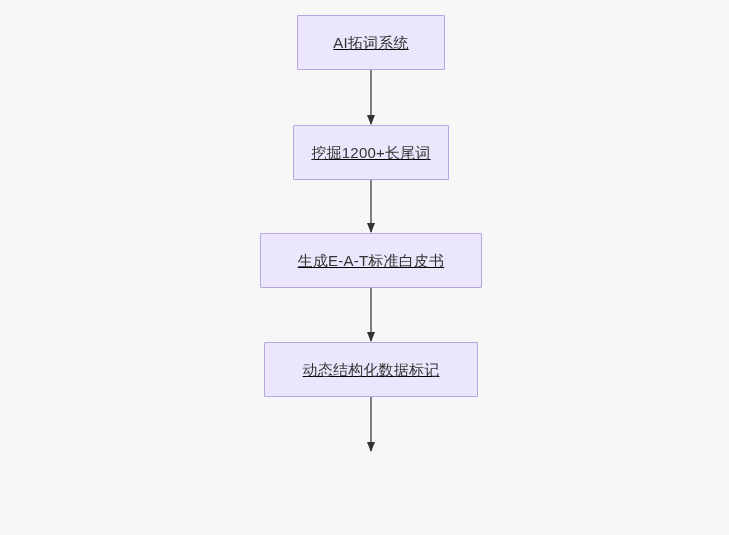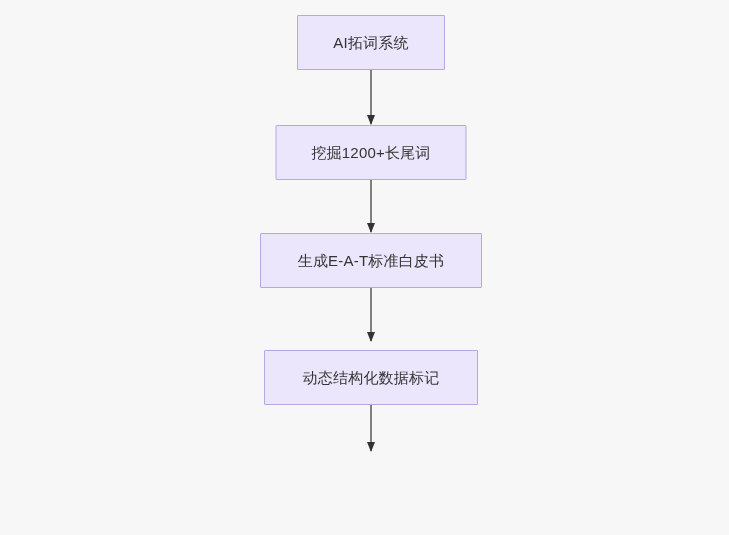--- a/index.html
+++ b/index.html
@@ -29,33 +29,34 @@
   .node {
     position: absolute;
     box-sizing: border-box;
     background: #ebe6fb;
     border: 1px solid #b8a6e2;
     border-radius: 1px;
     display: flex;
     align-items: center;
     justify-content: center;
     transform: translateX(-50%);
+    text-decoration: underline;
   }
   .node-label {
     color: #333333;
     font-size: 15px;
     line-height: 1.2;
     white-space: nowrap;
     letter-spacing: 0.2px;
   }
   
   #node-0 { left: 371px; top: 15px;  width: 148px; height: 55px; }
-  #node-1 { left: 371px; top: 125px; width: 191px; height: 55px; }
+  #node-1 { left: 371px; top: 125px; width: 156px; height: 55px; }
   #node-2 { left: 371px; top: 233px; width: 222px; height: 55px; }
-  #node-3 { left: 371px; top: 350px; width: 214px; height: 55px; }
+  #node-3 { left: 371px; top: 342px; width: 214px; height: 55px; }
   #node-4 { left: 371px; top: 452px; width: 236px; height: 55px; }
 </style>
 </head>
 <body>
 
 <div id="flowchart-canvas">
 
   <svg class="edge-layer" width="729" height="535" viewBox="0 0 729 535">
     <defs>
       <marker id="arrow-head" markerWidth="10" markerHeight="8" refX="9" refY="4" orient="auto" markerUnits="userSpaceOnUse">

